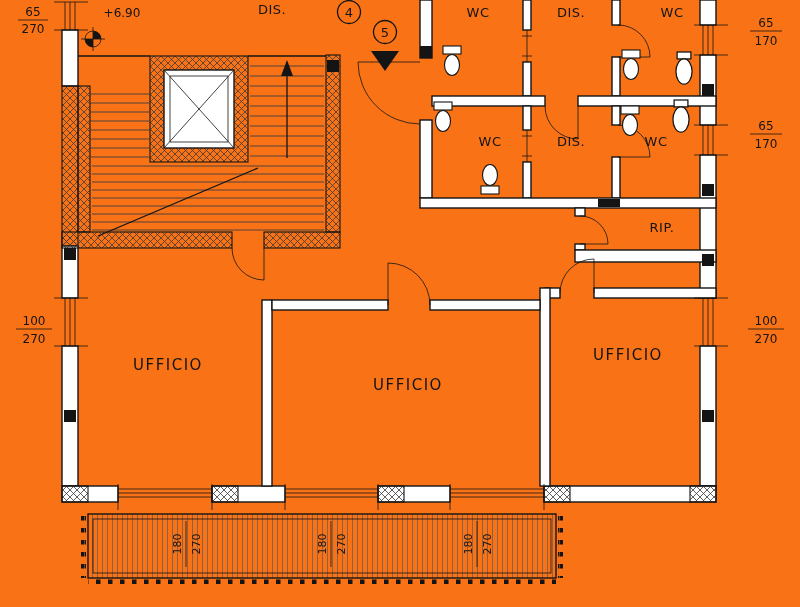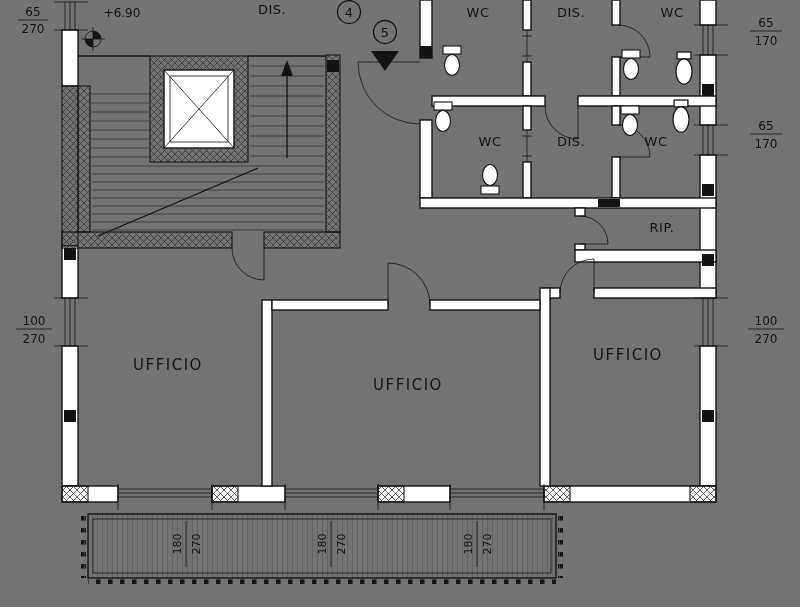--- a/index.html
+++ b/index.html
@@ -1,16 +1,16 @@
 <!DOCTYPE html>
 <html><head>
 <meta charset="utf-8">
 <style>
   html,body{margin:0;padding:0;background:#ffffff;}
-  .page{width:800px;height:607px;background:#737373;position:relative;overflow:hidden;}
+  .page{width:800px;height:607px;background:#f97316;position:relative;overflow:hidden;}
   svg{display:block;}
   .w  {fill:#ffffff;stroke:#141414;stroke-width:1.4;}
   .hz {fill:url(#hatch);stroke:#141414;stroke-width:1.1;}
   .blk{fill:#141414;stroke:none;}
   .ln {stroke:#141414;stroke-width:1.3;fill:none;}
   .tn {stroke:#141414;stroke-width:0.8;fill:none;}
   .tread{stroke:#3c3c3c;stroke-width:0.9;fill:none;}
   .fx {fill:#ffffff;stroke:#141414;stroke-width:1.1;}
   text{font-family:"DejaVu Sans","Liberation Sans",sans-serif;fill:#141414;}
   .lbl {font-size:13px;letter-spacing:0.5px;}

